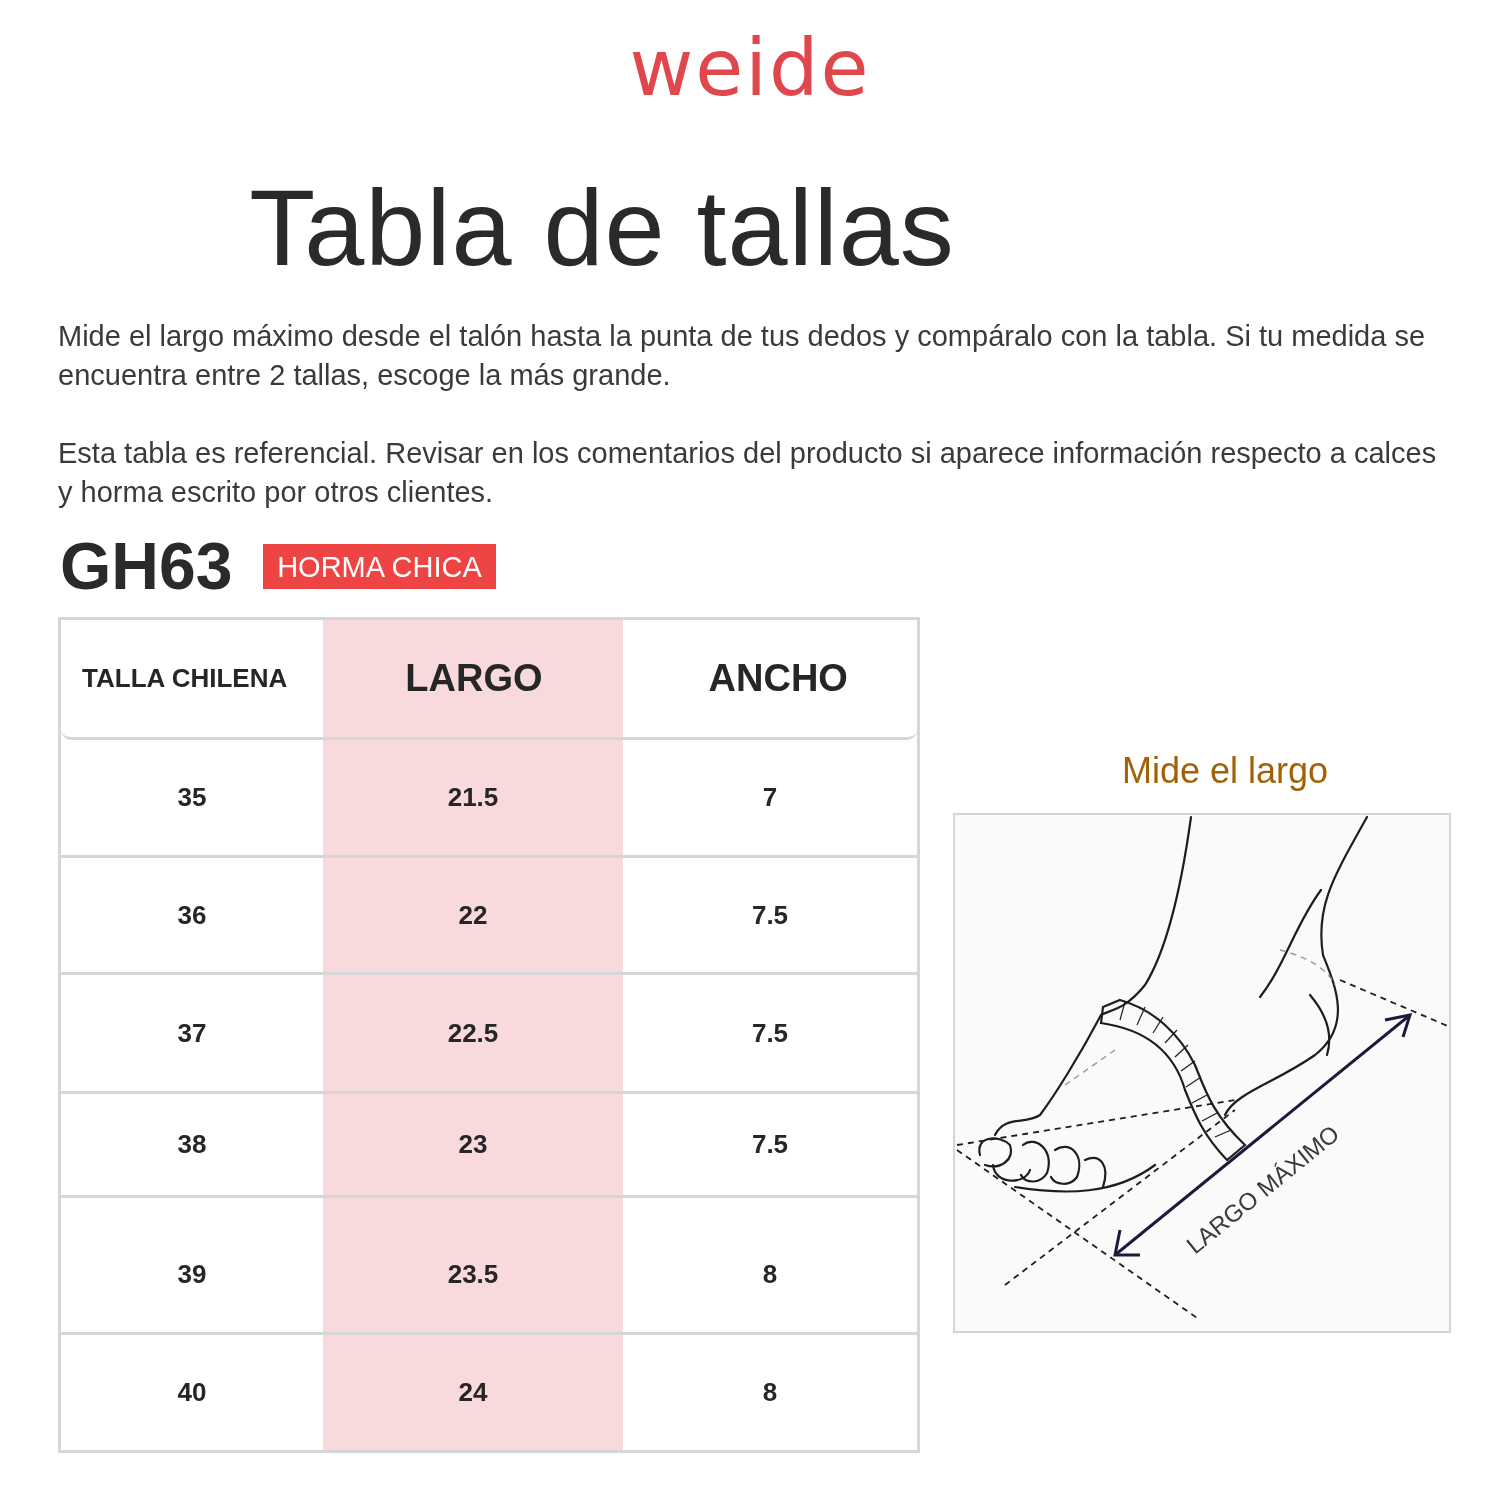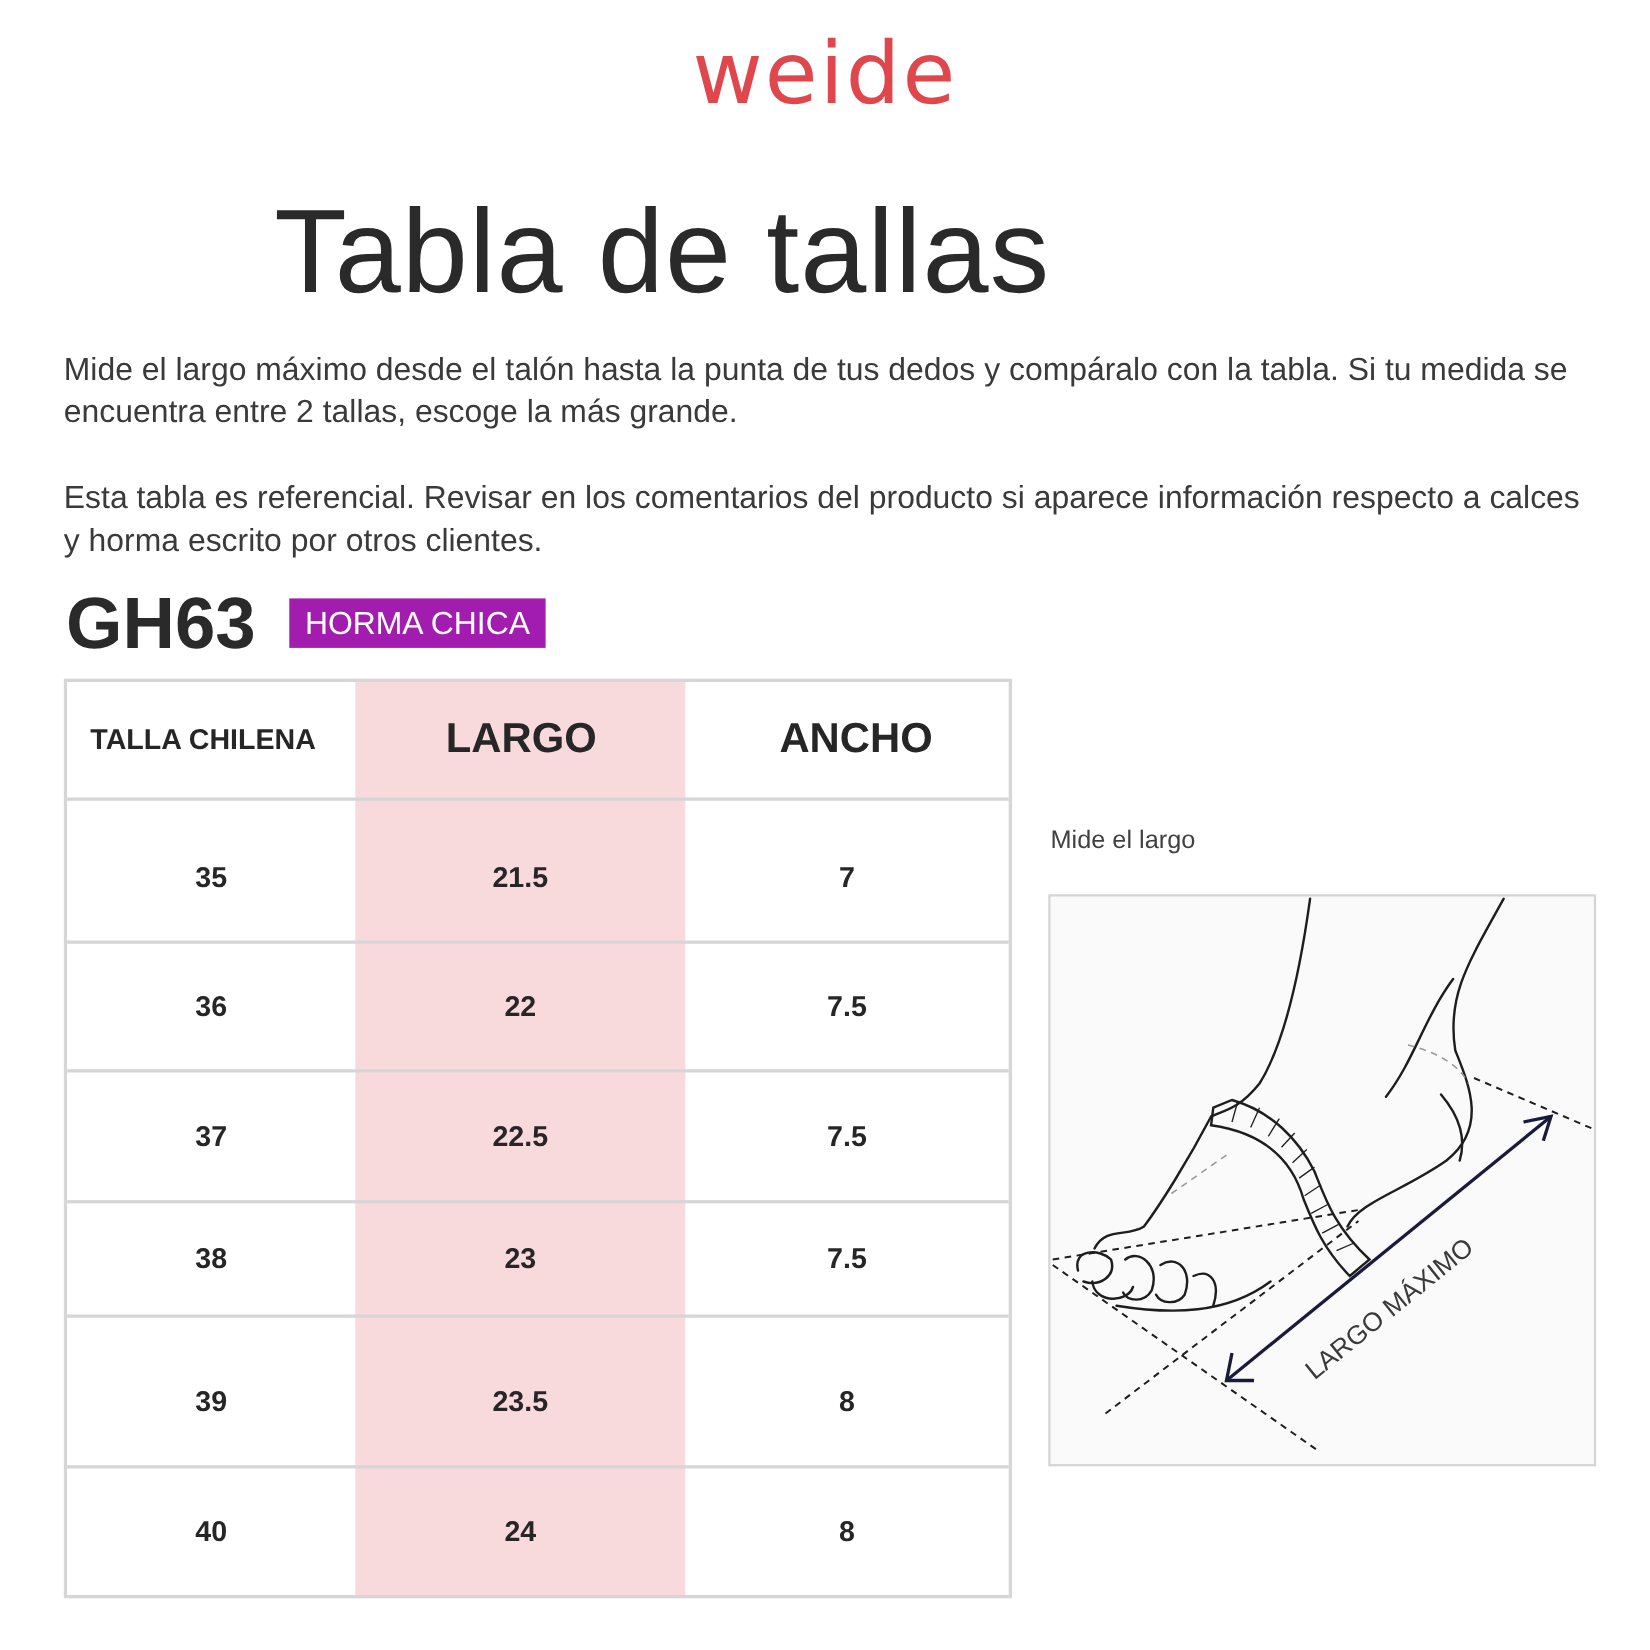--- a/index.html
+++ b/index.html
@@ -3,51 +3,51 @@
 <meta charset="utf-8">
 <style>
   html, body { margin:0; padding:0; background:#ffffff; }
   body { width:1500px; height:1500px; position:relative; overflow:hidden; font-family:"DejaVu Sans", sans-serif; color:#2b2b2b; }
   .logo { position:absolute; left:0; top:18px; width:1500px; text-align:center; font-family:"DejaVu Sans", sans-serif; font-size:78px; color:#e0474c; letter-spacing:2px; font-weight:normal; line-height:100px; }
   .title { position:absolute; left:0; top:168px; width:1204px; text-align:center; font-family:"Liberation Sans", sans-serif; font-size:108px; color:#2a2a2a; line-height:120px; letter-spacing:1px; }
   .para { position:absolute; left:58px; width:1400px; font-family:"Liberation Sans", sans-serif; font-size:29px; line-height:39px; color:#3a3a3a; margin:0; }
   .p1 { top:317px; }
   .p2 { top:434px; }
   .model { position:absolute; left:60px; top:530px; font-family:"Liberation Sans", sans-serif; font-weight:bold; font-size:66px; line-height:72px; color:#2a2a2a; }
-  .badge { position:absolute; left:263px; top:544px; width:233px; height:45px; background:#a21caf; color:#ffffff; font-family:"Liberation Sans", sans-serif; font-size:29px; line-height:47px; text-align:center; }
+  .badge { position:absolute; left:263px; top:544px; width:233px; height:45px; background:#ef4444; color:#ffffff; font-family:"Liberation Sans", sans-serif; font-size:29px; line-height:47px; text-align:center; }
   .table { position:absolute; left:58px; top:617px; width:862px; height:836px; border:3px solid #d6d6d6; box-sizing:border-box; background:#fff; }
   .col-hl { position:absolute; left:262px; top:0; width:300px; height:100%; background:#f8d9dc; }
   .row { position:absolute; left:0; width:100%; display:flex; border-bottom:3px solid #d6d6d6; box-sizing:border-box; }
   .row.last { border-bottom:none; }
   .cell { position:relative; display:flex; align-items:center; justify-content:center; font-family:"Liberation Sans", sans-serif; font-weight:bold; color:#262626; }
   .c1 { width:262px; } .c2 { width:300px; } .c3 { width:294px; }
   .hdr .c1 { font-size:26px; }
   .hdr .c2, .hdr .c3 { font-size:38px;padding-left:24px; }
   .body-row .cell { font-size:26px; }
-  .diagram-title { position:absolute; left:955px; top:750px; width:540px; text-align:left; font-family:"Liberation Sans", sans-serif; font-size:23px; color:#404040; }
+  .diagram-title { position:absolute; left:955px; top:750px; width:540px; text-align:center; font-family:"Liberation Sans", sans-serif; font-size:36px; color:#a16207; }
   .diagram { position:absolute; left:953px; top:813px; width:498px; height:520px; border:2px solid #d4d4d4; box-sizing:border-box; background:#fafafa; overflow:hidden; }
   .diagram svg { position:absolute; left:0; top:0; }
 </style>
 </head>
 <body>
 
 <div class="logo">weide</div>
 
 <div class="title">Tabla de tallas</div>
 
 <p class="para p1">Mide el largo máximo desde el talón hasta la punta de tus dedos y compáralo con la tabla. Si tu medida se encuentra entre 2 tallas, escoge la más grande.</p>
 <p class="para p2">Esta tabla es referencial. Revisar en los comentarios del producto si aparece información respecto a calces y horma escrito por otros clientes.</p>
 
 <div class="model">GH63</div>
 <div class="badge">HORMA CHICA</div>
 
 <div class="table">
   <div class="col-hl"></div>
 
-  <div class="row hdr" style="top:0;height:108px;">
+  <div class="row hdr" style="top:0;height:120px;border-radius:10px;">
     <div class="cell c1">TALLA CHILENA</div>
     <div class="cell c2">LARGO</div>
     <div class="cell c3">ANCHO</div>
   </div>
 
   <div class="row body-row" style="top:120px;height:118px;">
     <div class="cell c1">35</div>
     <div class="cell c2">21.5</div>
     <div class="cell c3">7</div>
   </div>

